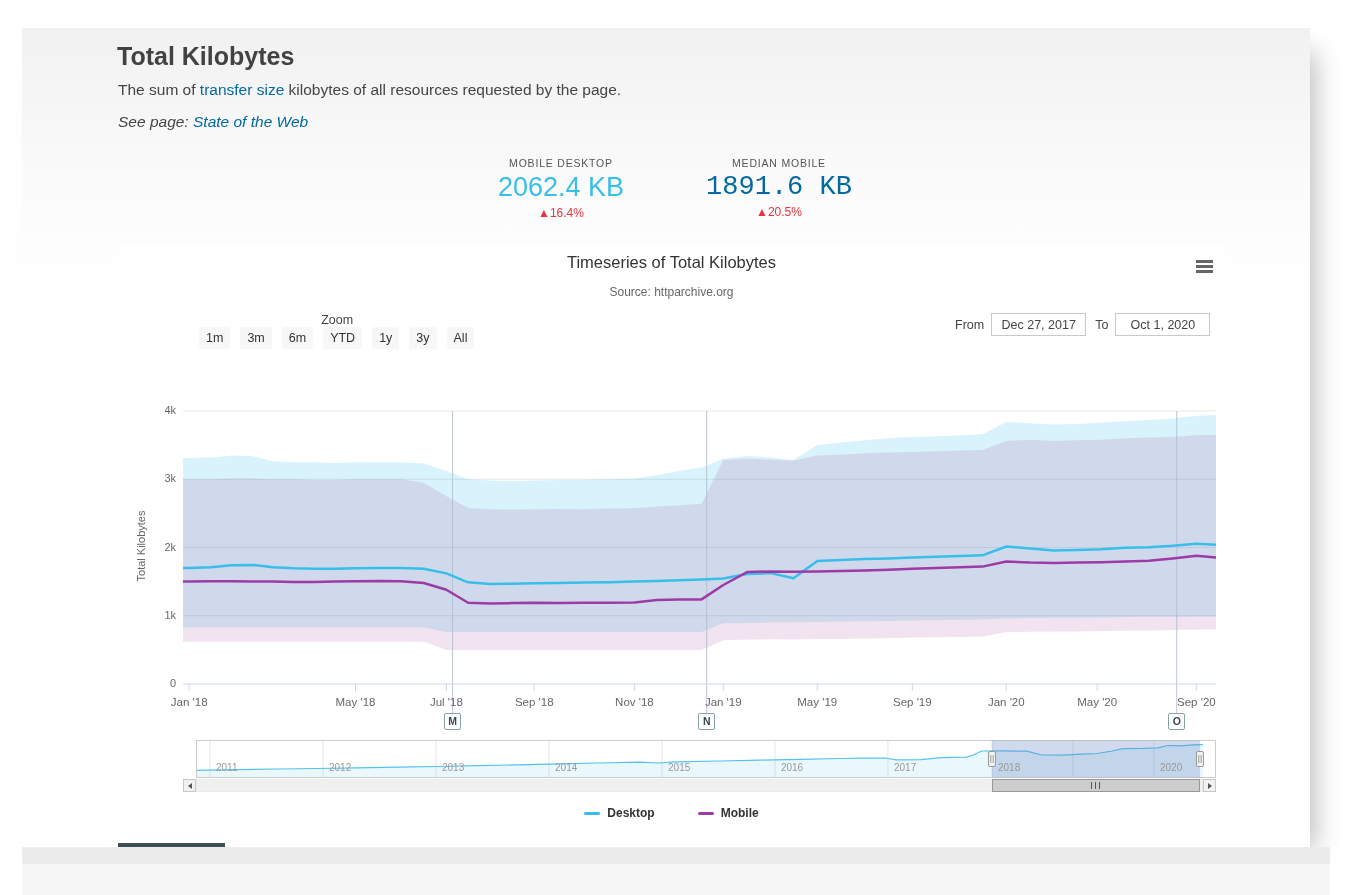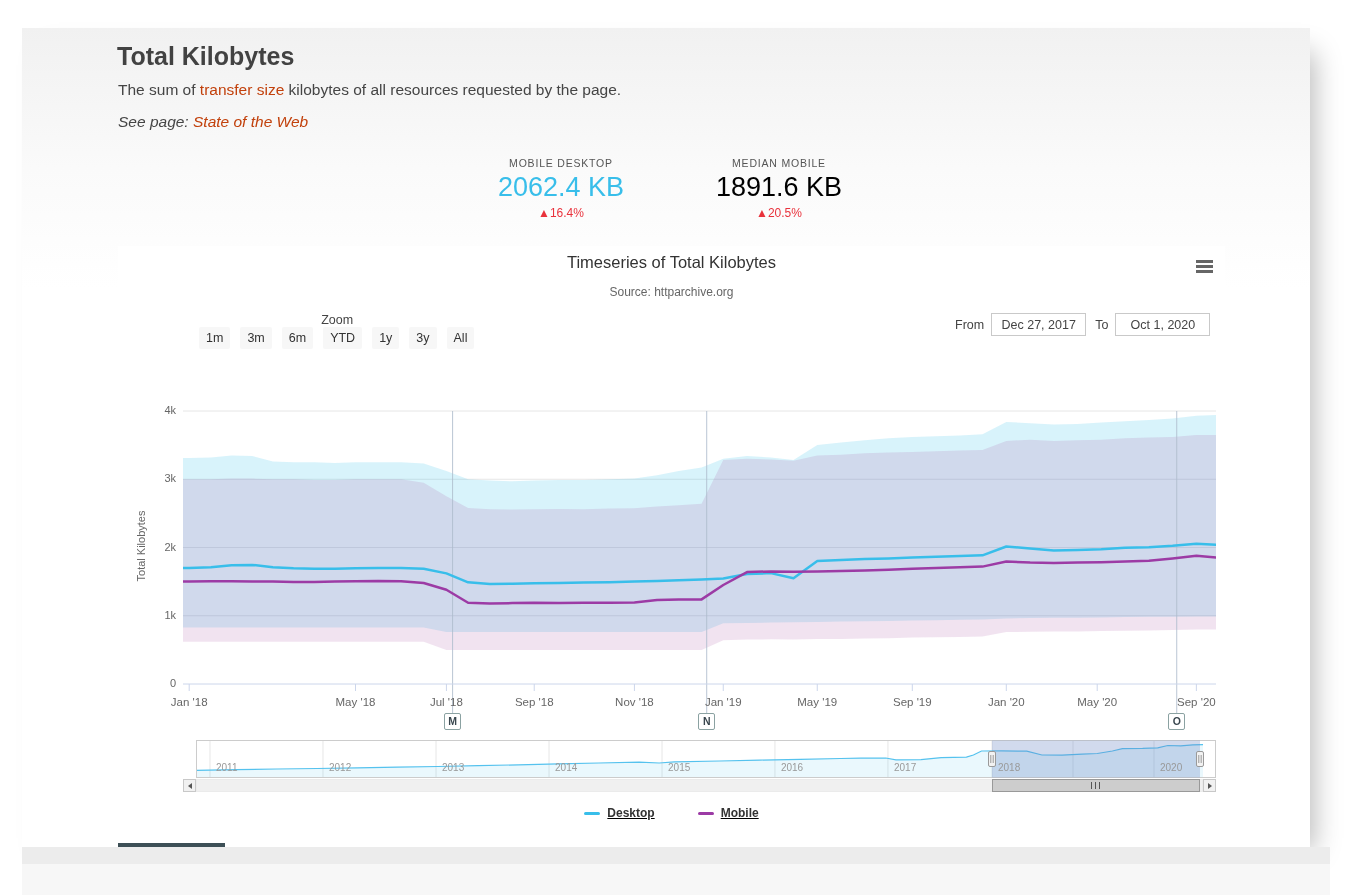--- a/index.html
+++ b/index.html
@@ -8,28 +8,28 @@
 
   .page-card { position:absolute; left:22px; top:28px; width:1288px; height:819px;
     background:linear-gradient(180deg,#f1f1f1 0%, #fafafa 140px, #ffffff 260px);
     box-shadow:14px 14px 26px -10px rgba(0,0,0,0.28); }
   .strip-1 { position:absolute; left:22px; top:847px; width:1308px; height:17px; background:#ececec; }
   .strip-2 { position:absolute; left:22px; top:864px; width:1308px; height:31px; background:#f7f7f7; }
 
   .page-title { position:absolute; left:117px; top:42px; font-size:25px; color:#424242; }
   .page-desc { position:absolute; left:118px; top:81px; font-size:15.5px; color:#454545; }
   .page-see-also { position:absolute; left:118px; top:113px; font-size:15.5px; color:#454545; font-style:italic; }
-  a.link { color:#c2410c; text-decoration:none; cursor:pointer; }
+  a.link { color:#0369a1; text-decoration:none; cursor:pointer; }
 
   .stats { position:absolute; left:420px; top:157px; width:500px; display:flex; justify-content:center; gap:48px; }
   .stat { text-align:center; min-width:170px; }
   .stat-label { font-size:10.5px; letter-spacing:0.8px; color:#555; }
   .stat-value { font-size:27px; margin-top:3px; }
   .stat-value--desktop { color:#38beea; }
-  .stat-value--mobile { color:#000000; }
+  .stat-value--mobile { color:#0369a1;font-family:Liberation Mono, monospace; }
   .stat-change { font-size:12px; color:#e9323c; margin-top:3px; }
 
   .chart-card { position:absolute; left:118px; top:246px; width:1107px; height:601px; background:#ffffff; }
   .chart-title { position:absolute; left:118px; top:253px; width:1107px; text-align:center; font-size:16.5px; color:#333; }
   .chart-subtitle { position:absolute; left:118px; top:285px; width:1107px; text-align:center; font-size:12px; color:#666; }
 
   .burger { position:absolute; left:1196px; top:260px; width:17px; height:16px; cursor:pointer; }
   .burger span { display:block; width:17px; height:2.6px; background:#666; margin-bottom:2.6px; }
 
   .zoom-row { position:absolute; left:199px; top:313px; height:22px; display:flex; align-items:center;flex-direction:column; }
@@ -58,21 +58,21 @@
   .sb-btn { position:absolute; top:0; width:13px; height:13px; background:#f1f1f1; border:1px solid #c8c8c8;
     display:flex; align-items:center; justify-content:center; cursor:pointer; }
   .sb-track { position:absolute; left:13px; top:0; width:1007px; height:13px; background:#f0f0f0; border:1px solid #ebebeb; }
   .sb-thumb { position:absolute; top:0; height:13px; background:#cdcdcd; border:1px solid #999;
     display:flex; align-items:center; justify-content:center; cursor:pointer; }
   .sb-grip { width:9px; height:7px;
     background:repeating-linear-gradient(90deg,#555 0 1px, transparent 1px 4px); }
   .tri-l { width:0; height:0; border-top:3px solid transparent; border-bottom:3px solid transparent; border-right:4px solid #555; }
   .tri-r { width:0; height:0; border-top:3px solid transparent; border-bottom:3px solid transparent; border-left:4px solid #555; }
 
-  .legend { position:absolute; left:118px; top:806px; width:1107px; display:flex; justify-content:center; gap:43px;text-decoration:underline; }
+  .legend { position:absolute; left:118px; top:806px; width:1107px; display:flex; justify-content:center; gap:43px; }
   .legend-item { display:flex; align-items:center; gap:7px; cursor:pointer; }
   .legend-swatch { width:16px; height:3px; border-radius:2px; }
   .legend-text { font-size:12px; font-weight:bold; color:#333; }
 
   .tab-indicator { position:absolute; left:118px; top:843px; width:107px; height:4px; background:#3d4f56; cursor:pointer; }
 </style>
 </head>
 <body>
 <div id="root">
 

